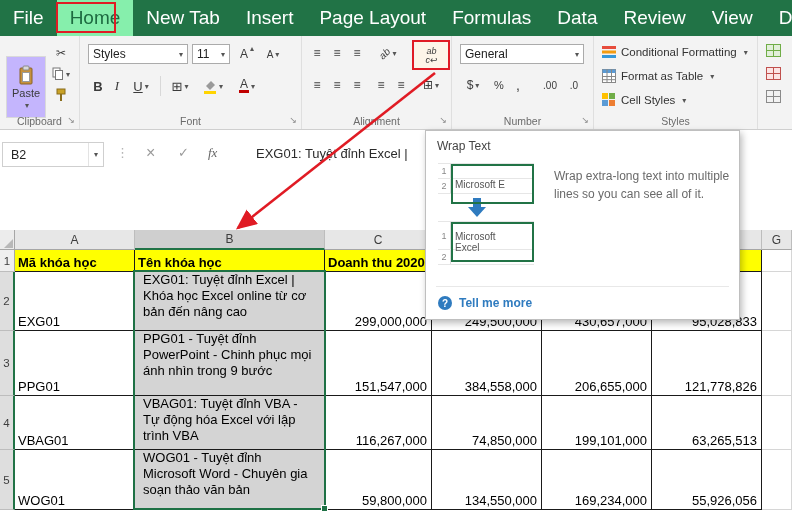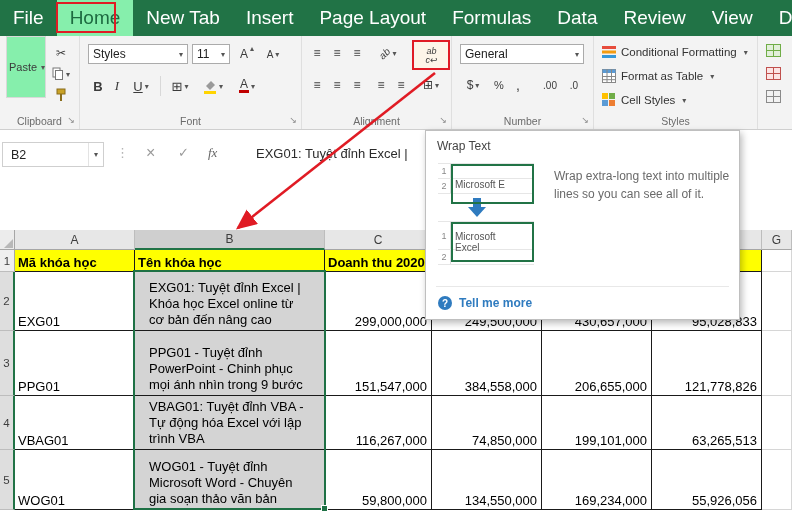--- a/index.html
+++ b/index.html
@@ -19,21 +19,21 @@
           border-bottom:1px solid #cfcfcf;font-size:11px;color:#333}
   .grp{position:absolute;top:0;height:93px;border-right:1px solid #dfdfdf}
   .grp-label{position:absolute;bottom:2px;left:0;right:0;text-align:center;font-size:10.5px;color:#6b6b6b}
   .lnch{position:absolute;bottom:4px;right:4px;font-size:9px;color:#8a8a8a}
   .rbtn{position:absolute;display:flex;align-items:center;justify-content:center;color:#3b3b3b;cursor:pointer}
   .arrow{font-size:8px;color:#555;margin-left:2px}
   .combo{position:absolute;background:#fff;border:1px solid #ababab;display:flex;align-items:center;
          font-size:12px;padding:0 4px;color:#222;cursor:pointer}
   .combo .arrow{margin-left:auto}
   .vsep{position:absolute;width:1px;background:#d8d8d8}
-  .paste{left:6px;top:0;width:40px;height:62px;flex-direction:row;gap:2px;font-size:11px;border:1px solid #d9d9d9;background:#86efac}
+  .paste{left:6px;top:20px;width:40px;height:62px;flex-direction:column;gap:2px;font-size:11px;border:1px solid #d9d9d9;background:#c4b5fd}
   .bold-b{font-weight:bold;font-size:13px}
   .ital-i{font-style:italic;font-size:13px;font-family:"Liberation Serif",serif}
   .und-u{text-decoration:underline;font-size:13px}
   .fcol{border-bottom:3px solid #c00000;line-height:11px;font-size:12px;padding:0 1px}
   .wrapbtn{left:113px;top:6px;width:33px;height:27px;flex-direction:column;font-size:9px;
            font-style:italic;line-height:9px;background:#fdf5e8}
   .alico{font-size:12px;color:#444}
   .stitem{position:absolute;left:8px;height:20px;display:flex;align-items:center;gap:5px;
           font-size:11.5px;color:#333;cursor:pointer;white-space:nowrap}
   .rot45{display:inline-block;transform:rotate(-45deg);font-style:italic;font-size:10px}
@@ -62,21 +62,21 @@
   .rh{background:#efefef;border-right:1px solid #a6a6a6;border-bottom:1px solid #bdbdbd;
       display:flex;align-items:center;justify-content:center;font-size:11.5px;color:#3d3d3d}
   .rh.selr{background:#dedede;border-right:2px solid #217346}
   .corner{background:#ececec;border-right:1px solid #a6a6a6;border-bottom:1px solid #a6a6a6;position:relative}
   .tri{position:absolute;right:1px;bottom:1px;width:0;height:0;border-left:9px solid transparent;
        border-bottom:9px solid #b8b8b8}
   .cell{border-right:1px solid #d6d6d6;border-bottom:1px solid #d6d6d6;font-size:13px;color:#000;overflow:hidden}
   .tc{border-right:1px solid #1a1a1a;border-bottom:1px solid #1a1a1a}
   .ylw{background:#ffff00;font-weight:bold;display:flex;align-items:flex-end;padding:1px 3px}
   .codec{display:flex;align-items:flex-end;padding:1px 3px}
-  .namec{display:flex;align-items:flex-end;padding:0 14px 2px;line-height:16px}
+  .namec{display:flex;padding:0 8px 2px;line-height:16px}
   .numc{display:flex;align-items:flex-end;justify-content:flex-end;padding:1px 4px}
   .selbg{background:#d4d4d4}
   .selov{position:absolute;left:133px;top:40px;width:193px;height:240px;border:2px solid #1e7145;
          pointer-events:none;z-index:3}
   .handle{position:absolute;right:-4px;bottom:-4px;width:7px;height:7px;background:#1e7145;border:1px solid #fff}
 
   
   #tip{position:absolute;left:425px;top:130px;width:315px;height:190px;background:#fff;
        border:1px solid #bfbfbf;box-shadow:2px 3px 7px rgba(0,0,0,.28);z-index:30;font-size:12px}
   .tip-title{position:absolute;left:11px;top:8px;color:#444;font-weight:normal;font-size:12px}

